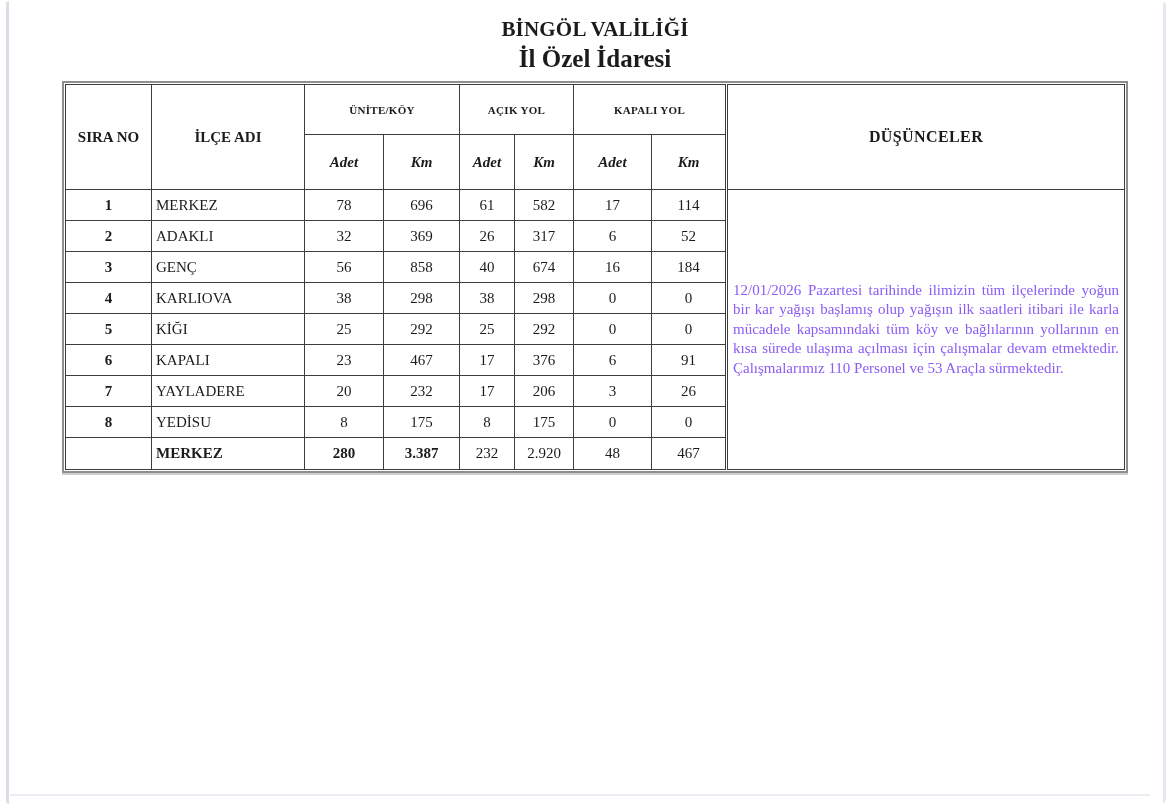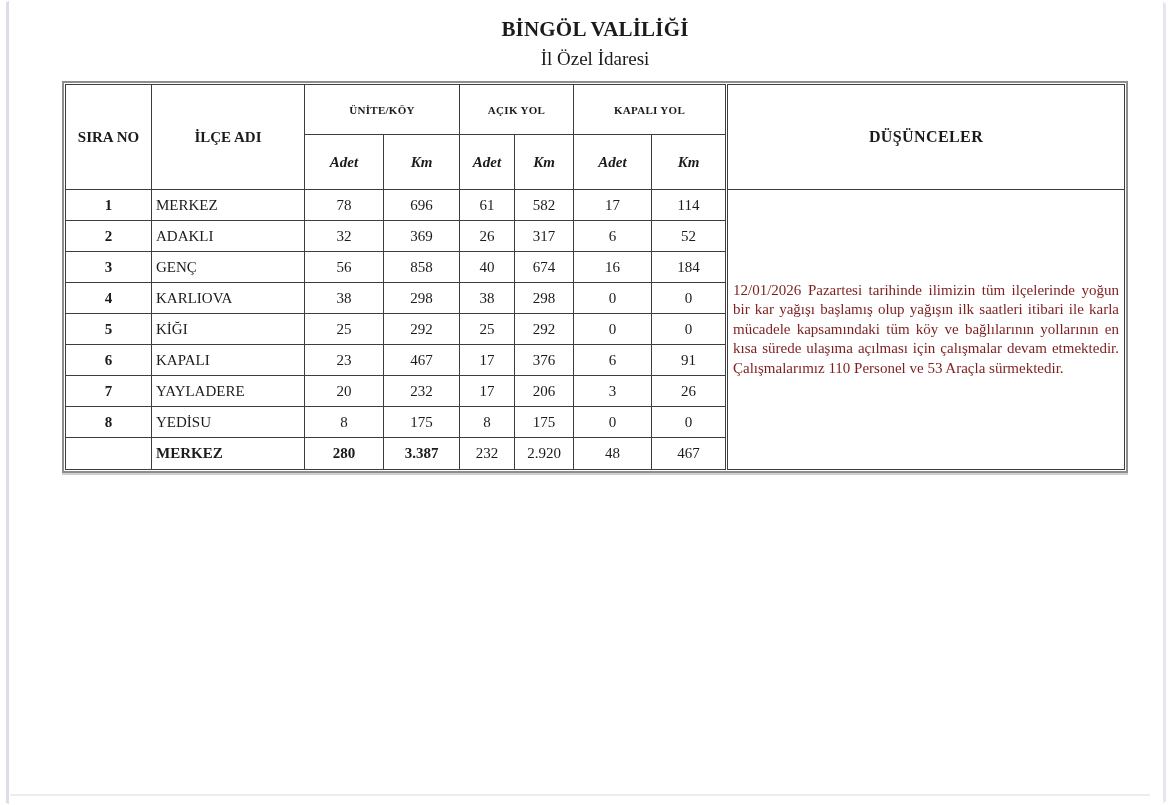--- a/index.html
+++ b/index.html
@@ -18,21 +18,21 @@
   .scan-edge-bottom { position:absolute; left:10px;  bottom:9px; width:1140px; height:2px; background:#ececf3; }
 
   .doc {
     position: absolute;
     left: 62px;
     top: 14px;
     width: 1066px;
   }
   .titles { text-align: center; margin-bottom: 8px; }
   .title-1 { font-size: 21px; font-weight: bold; line-height: 30px; letter-spacing: .2px; }
-  .title-2 { font-size: 19px; font-weight: normal; line-height: 29px; }
+  .title-2 { font-size: 25px; font-weight: bold; line-height: 29px; }
   .title-3 { font-size: 21px; font-weight: bold; line-height: 32px; letter-spacing: .2px; }
 
   
   .table-frame {
     border: 2px solid #8d8d92;
     padding: 1px;
     background: #ffffff;
     box-shadow: 0 2px 0 rgba(120,120,128,.35);
   }
   table {
@@ -66,21 +66,21 @@
   td.notes-cell {
     border-left: 3px double #3d3d40;
     vertical-align: middle;
     padding: 0 5px 0 5px;
     white-space: normal;
   }
   .notes-text {
     font-size: 15px;
     line-height: 19.5px;
     text-align: justify;
-    color: #7f1d1d;
+    color: #8b5cf6;
   }
 </style>
 </head>
 <body>
 
 <div class="scan-edge-left"></div>
 <div class="scan-edge-right"></div>
 <div class="scan-edge-bottom"></div>
 
 <div class="doc">

